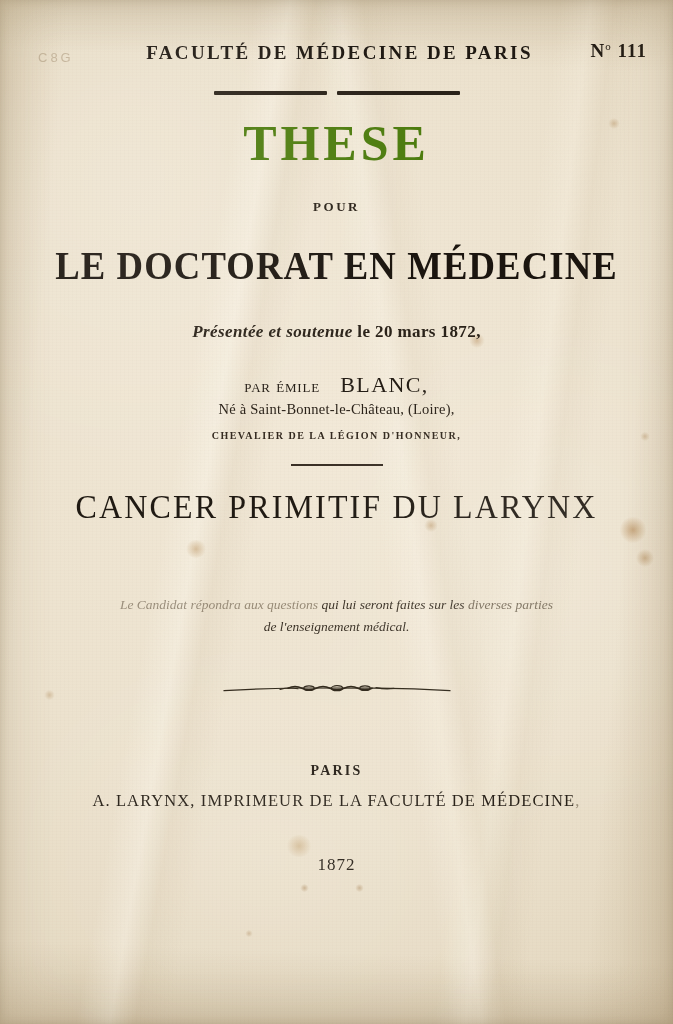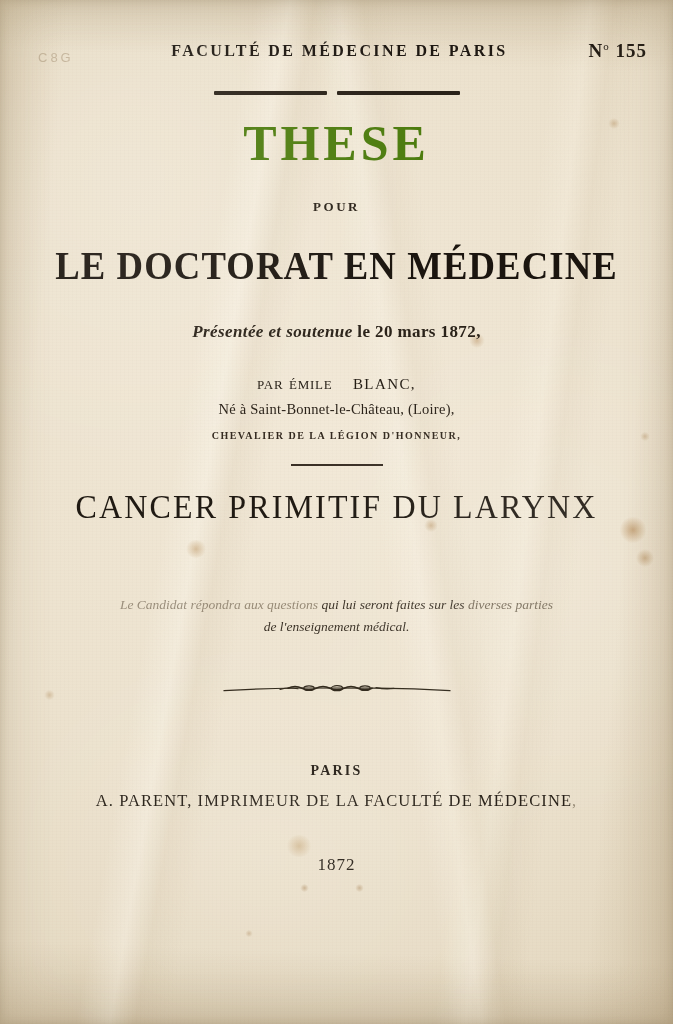--- a/index.html
+++ b/index.html
@@ -75,21 +75,21 @@
     position: absolute;
     top: 42px;
     left: 0;
     right: 0;
     height: 30px;
   }
   .faculty {
     position: absolute;
     left: 0; right: 0;
     top: 0;
-    font-size: 16px;
+    font-size: 19px;
     font-weight: 700;
     letter-spacing: 2.4px;
     color: #1f1913;
     text-indent: 6px;
   }
   .catalog-no {
     position: absolute;
     right: 26px;
     top: -2px;
     font-size: 19px;
@@ -188,21 +188,21 @@
     letter-spacing: 1.1px;
     color: #241d15;
   }
   .by-line .smallcaps {
     font-variant: small-caps;
     text-transform: lowercase;
     font-size: 19px;
     letter-spacing: .8px;
   }
   .by-line .surname {
-    font-size: 15px;
+    font-size: 22px;
     letter-spacing: 1.4px;
     margin-left: 15px;
   }
 
   .birth {
     position: absolute;
     top: 401px;
     left: 0; right: 0;
     font-size: 14.5px;
     letter-spacing: .25px;
@@ -361,21 +361,21 @@
 
   <div class="content">
 
     <div class="header-row">
       <div class="pencil-mark">C8G</div>
       <div class="faculty">
         <span>FACULTÉ DE MÉDECINE DE PARIS</span>
       </div>
       <div class="catalog-no">
         <span>N</span><sup>o</sup>
-        <span>155</span>
+        <span>111</span>
       </div>
     </div>
 
     <div class="rule-thick">
       <i></i>
       <i></i>
     </div>
 
     <div class="these ink">THESE</div>
 
@@ -417,21 +417,21 @@
       <ellipse cx="87" cy="10.2" rx="5.2" ry="2.3" stroke="#2e2619" stroke-width="1.1" fill="none"></ellipse>
       <ellipse cx="115" cy="10.2" rx="5.6" ry="2.5" stroke="#2e2619" stroke-width="1.2" fill="none"></ellipse>
       <ellipse cx="143" cy="10.2" rx="5.2" ry="2.3" stroke="#2e2619" stroke-width="1.1" fill="none"></ellipse>
       <path d="M58 11.4 q 9 -2.6 18 -0.6" stroke="#2e2619" stroke-width="1.1" fill="none" stroke-linecap="round"></path>
       <path d="M154 9.6 q 9 2.0 18 0.8" stroke="#2e2619" stroke-width="1.1" fill="none" stroke-linecap="round"></path>
     </svg>
 
     <div class="imprint-city">PARIS</div>
 
     <div class="imprint-printer">
-      <span>A. PARENT, IMPRIMEUR DE LA FACULTÉ DE MÉDECINE</span><span class="tail">,</span>
+      <span>A. LARYNX, IMPRIMEUR DE LA FACULTÉ DE MÉDECINE</span><span class="tail">,</span>
     </div>
 
 
     <div class="imprint-year">1872</div>
 
   </div>
 
   <div class="ink-wear"></div>
   <div class="edge-shade"></div>
 </div>

